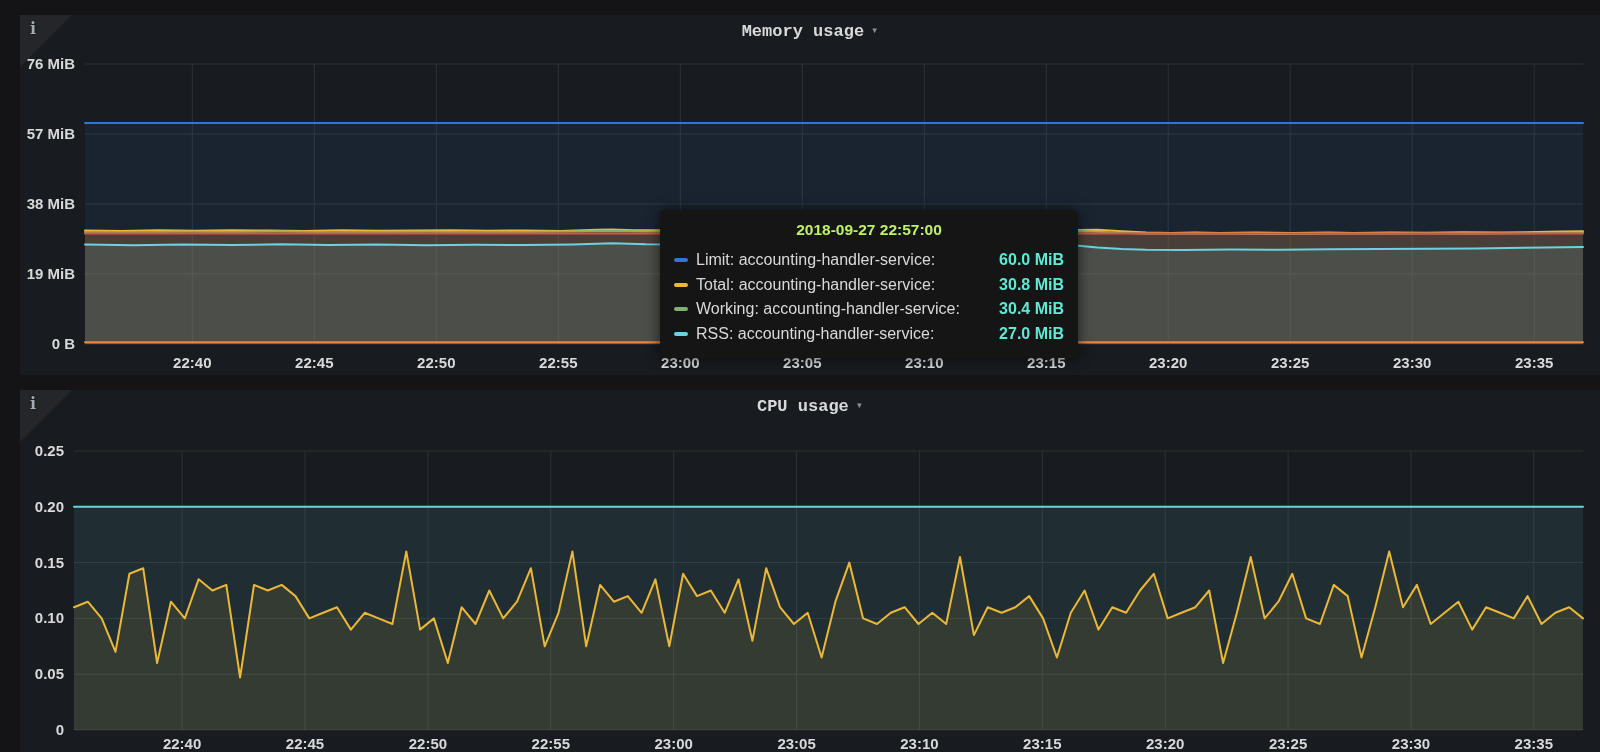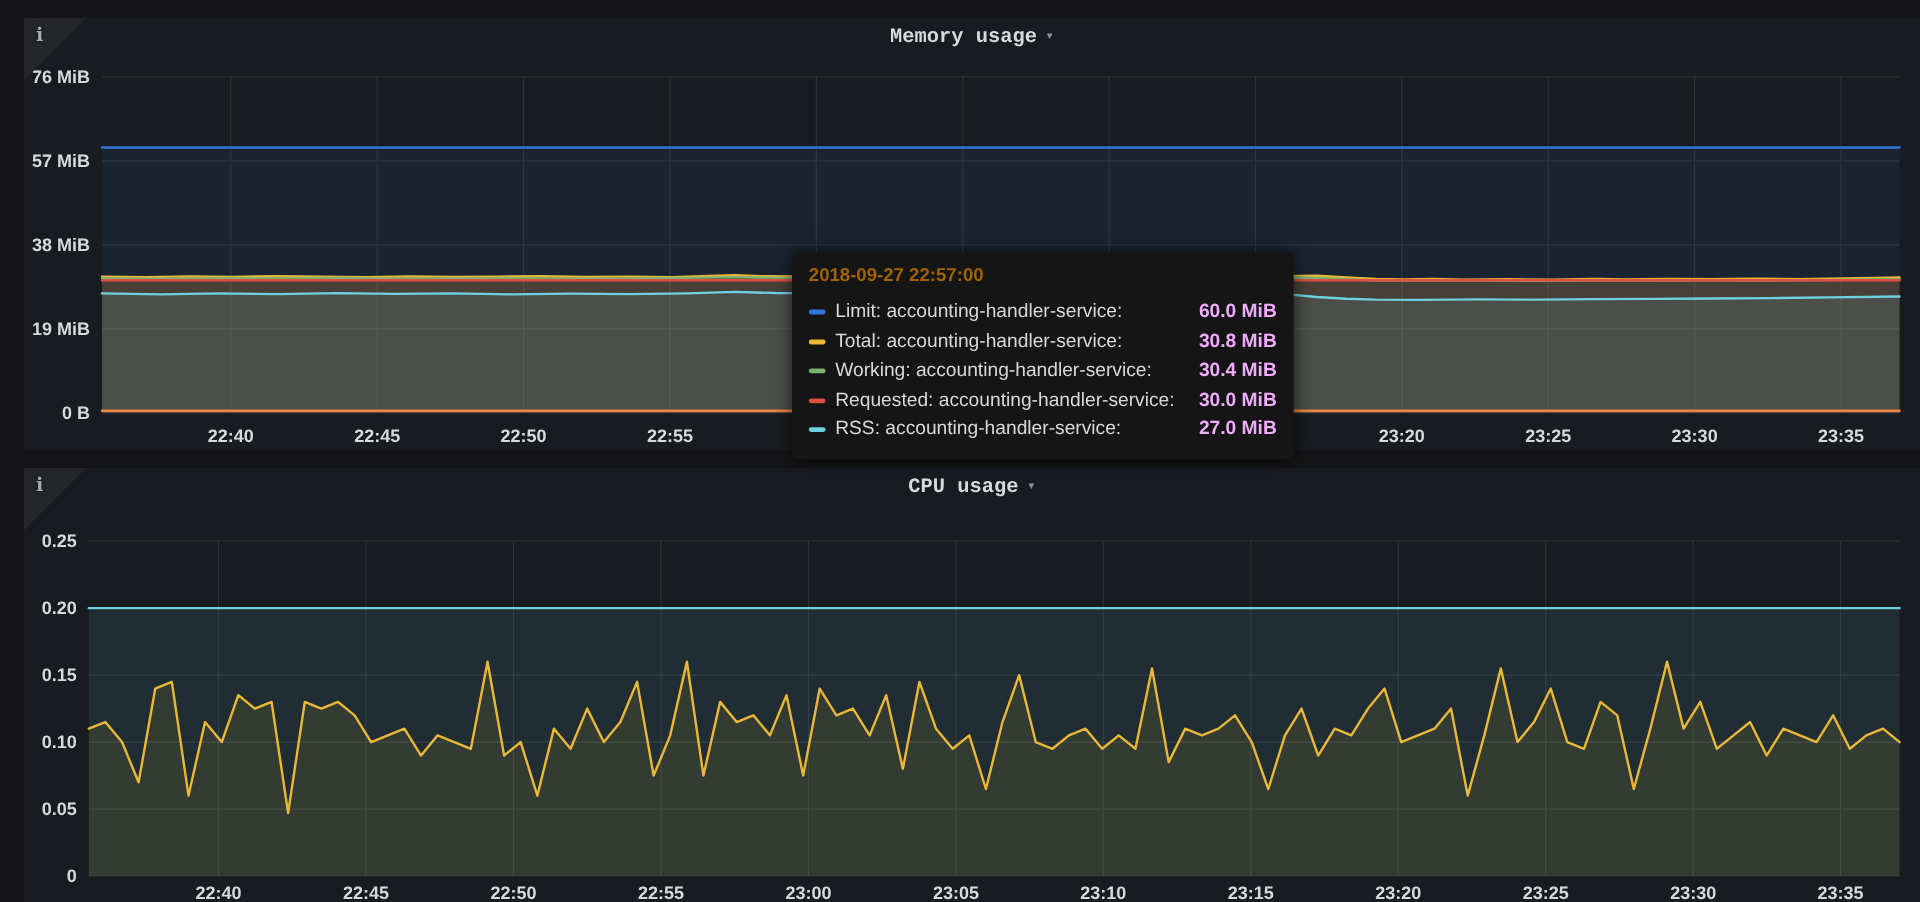--- a/index.html
+++ b/index.html
@@ -28,27 +28,27 @@
   svg.chart text{
     fill:#d8d9da;font-size:15px;font-weight:600;
     font-family:"Liberation Sans",sans-serif;
   }
   .graph-tooltip{
     position:absolute;left:660px;top:210px;width:418px;box-sizing:border-box;
     background:#151515;border-radius:5px;padding:11px 14px 12px 14px;
     box-shadow:0 0 14px rgba(0,0,0,0.65);z-index:20;
   }
   .tt-time{
-    text-align:left;color:#a16207;font-weight:700;font-size:15.5px;
+    text-align:center;color:#bef264;font-weight:700;font-size:15.5px;
     padding-bottom:9px;white-space:nowrap;
   }
   .tt-row{display:flex;align-items:center;height:24.5px;font-size:16px;color:#d8d9da;}
   .tt-swatch{width:14px;height:4px;border-radius:2px;margin-right:8px;flex:0 0 auto;}
   .tt-label{white-space:nowrap;}
-  .tt-value{margin-left:auto;font-weight:700;color:#f0abfc;white-space:nowrap;padding-left:14px;text-align:center;}
+  .tt-value{margin-left:auto;font-weight:700;color:#5eead4;white-space:nowrap;padding-left:14px;text-align:center;}
 </style>
 </head>
 <body>
 
 <div>
 
   <section class="panel" id="panel-memory">
     <div class="corner-info">
       <span class="info-glyph">i</span>
     </div>
@@ -168,25 +168,20 @@
           <span class="tt-swatch" style="background: rgb(234, 184, 57);"></span>
           <span class="tt-label">Total: accounting-handler-service:</span>
           <span class="tt-value">30.8 MiB</span>
         </div>
         <div class="tt-row">
           <span class="tt-swatch" style="background: rgb(126, 178, 109);"></span>
           <span class="tt-label">Working: accounting-handler-service:</span>
           <span class="tt-value">30.4 MiB</span>
         </div>
         <div class="tt-row">
-          <span class="tt-swatch" style="background: rgb(226, 77, 66);"></span>
-          <span class="tt-label">Requested: accounting-handler-service:</span>
-          <span class="tt-value">30.0 MiB</span>
-        </div>
-        <div class="tt-row">
           <span class="tt-swatch" style="background: rgb(110, 208, 224);"></span>
           <span class="tt-label">RSS: accounting-handler-service:</span>
           <span class="tt-value">27.0 MiB</span>
         </div>
       </div>
   </div>
 
 </div>
 
 </body></html>

